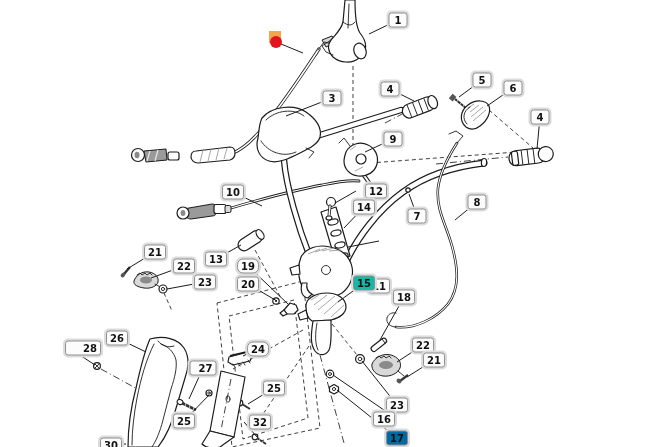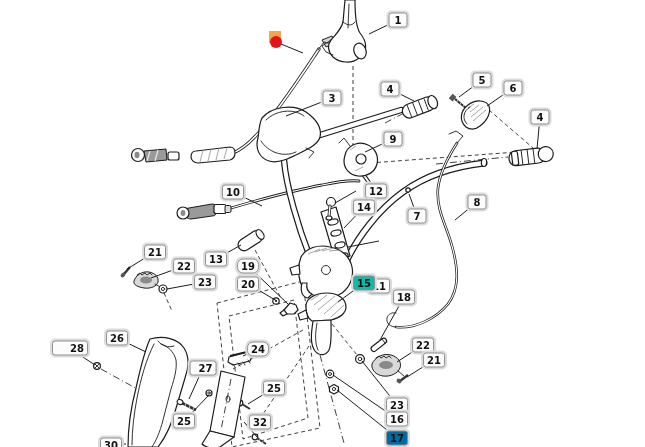--- a/index.html
+++ b/index.html
@@ -336,24 +336,24 @@
       <div class="callout" style="left: 248px; top: 266px; background: rgb(252, 252, 252); border-color: rgb(143, 143, 143); color: rgb(17, 17, 17); border-radius: 6px;">19</div>
       <div class="callout" style="left: 248px; top: 284px; background: rgb(252, 252, 252); border-color: rgb(143, 143, 143); color: rgb(17, 17, 17);">20</div>
       <div class="callout" style="left: 155px; top: 252px; background: rgb(252, 252, 252); border-color: rgb(143, 143, 143); color: rgb(17, 17, 17);">21</div>
       <div class="callout" style="left: 184px; top: 266px; background: rgb(252, 252, 252); border-color: rgb(143, 143, 143); color: rgb(17, 17, 17);">22</div>
       <div class="callout" style="left: 205px; top: 282px; background: rgb(252, 252, 252); border-color: rgb(143, 143, 143); color: rgb(17, 17, 17);">23</div>
       <div class="callout" style="left: 364px; top: 283px; background: #14b8a6; border-color: rgb(143, 143, 143); color: rgb(17, 17, 17);">15</div>
       <div class="callout" style="left: 404px; top: 297px; background: rgb(252, 252, 252); border-color: rgb(143, 143, 143); color: rgb(17, 17, 17);">18</div>
       <div class="callout" style="left: 423px; top: 345px; background: rgb(252, 252, 252); border-color: rgb(143, 143, 143); color: rgb(17, 17, 17);">22</div>
       <div class="callout" style="left: 434px; top: 360px; background: rgb(252, 252, 252); border-color: rgb(143, 143, 143); color: rgb(17, 17, 17);">21</div>
       <div class="callout" style="left: 397px; top: 405px; background: rgb(252, 252, 252); border-color: rgb(143, 143, 143); color: rgb(17, 17, 17);">23</div>
-      <div class="callout" style="left: 397px; top: 419px; background: rgb(252, 252, 252); border-color: rgb(143, 143, 143); color: rgb(17, 17, 17);">16</div>
+      <div class="callout" style="left: 384px; top: 419px; background: rgb(252, 252, 252); border-color: rgb(143, 143, 143); color: rgb(17, 17, 17);">16</div>
       <div class="callout" style="left: 397px; top: 438px; background: #0369a1; border-color: rgb(143, 143, 143); color: rgb(17, 17, 17);">17</div>
       <div class="callout" style="left: 117px; top: 338px; background: rgb(252, 252, 252); border-color: rgb(143, 143, 143); color: rgb(17, 17, 17);">26</div>
-      <div class="callout" style="left: 70px; top: 348px; background: rgb(252, 252, 252); border-color: rgb(143, 143, 143); color: rgb(17, 17, 17); padding-left: 17px;">28</div>
+      <div class="callout" style="left: 83px; top: 348px; background: rgb(252, 252, 252); border-color: rgb(143, 143, 143); color: rgb(17, 17, 17); padding-left: 17px;">28</div>
       <div class="callout" style="left: 203px; top: 368px; background: rgb(252, 252, 252); border-color: rgb(143, 143, 143); color: rgb(17, 17, 17); padding-left: 8px;">27</div>
       <div class="callout" style="left: 258px; top: 349px; background: rgb(252, 252, 252); border-color: rgb(143, 143, 143); color: rgb(17, 17, 17); border-radius: 6px;">24</div>
       <div class="callout" style="left: 274px; top: 388px; background: rgb(252, 252, 252); border-color: rgb(143, 143, 143); color: rgb(17, 17, 17);">25</div>
       <div class="callout" style="left: 184px; top: 421px; background: rgb(252, 252, 252); border-color: rgb(143, 143, 143); color: rgb(17, 17, 17);">25</div>
       <div class="callout" style="left: 260px; top: 422px; background: rgb(252, 252, 252); border-color: rgb(143, 143, 143); color: rgb(17, 17, 17);">32</div>
       <div class="callout" style="left: 111px; top: 445px; background: rgb(252, 252, 252); border-color: rgb(143, 143, 143); color: rgb(17, 17, 17);">30</div>
     </div>
 </div>
 
 </body></html>

